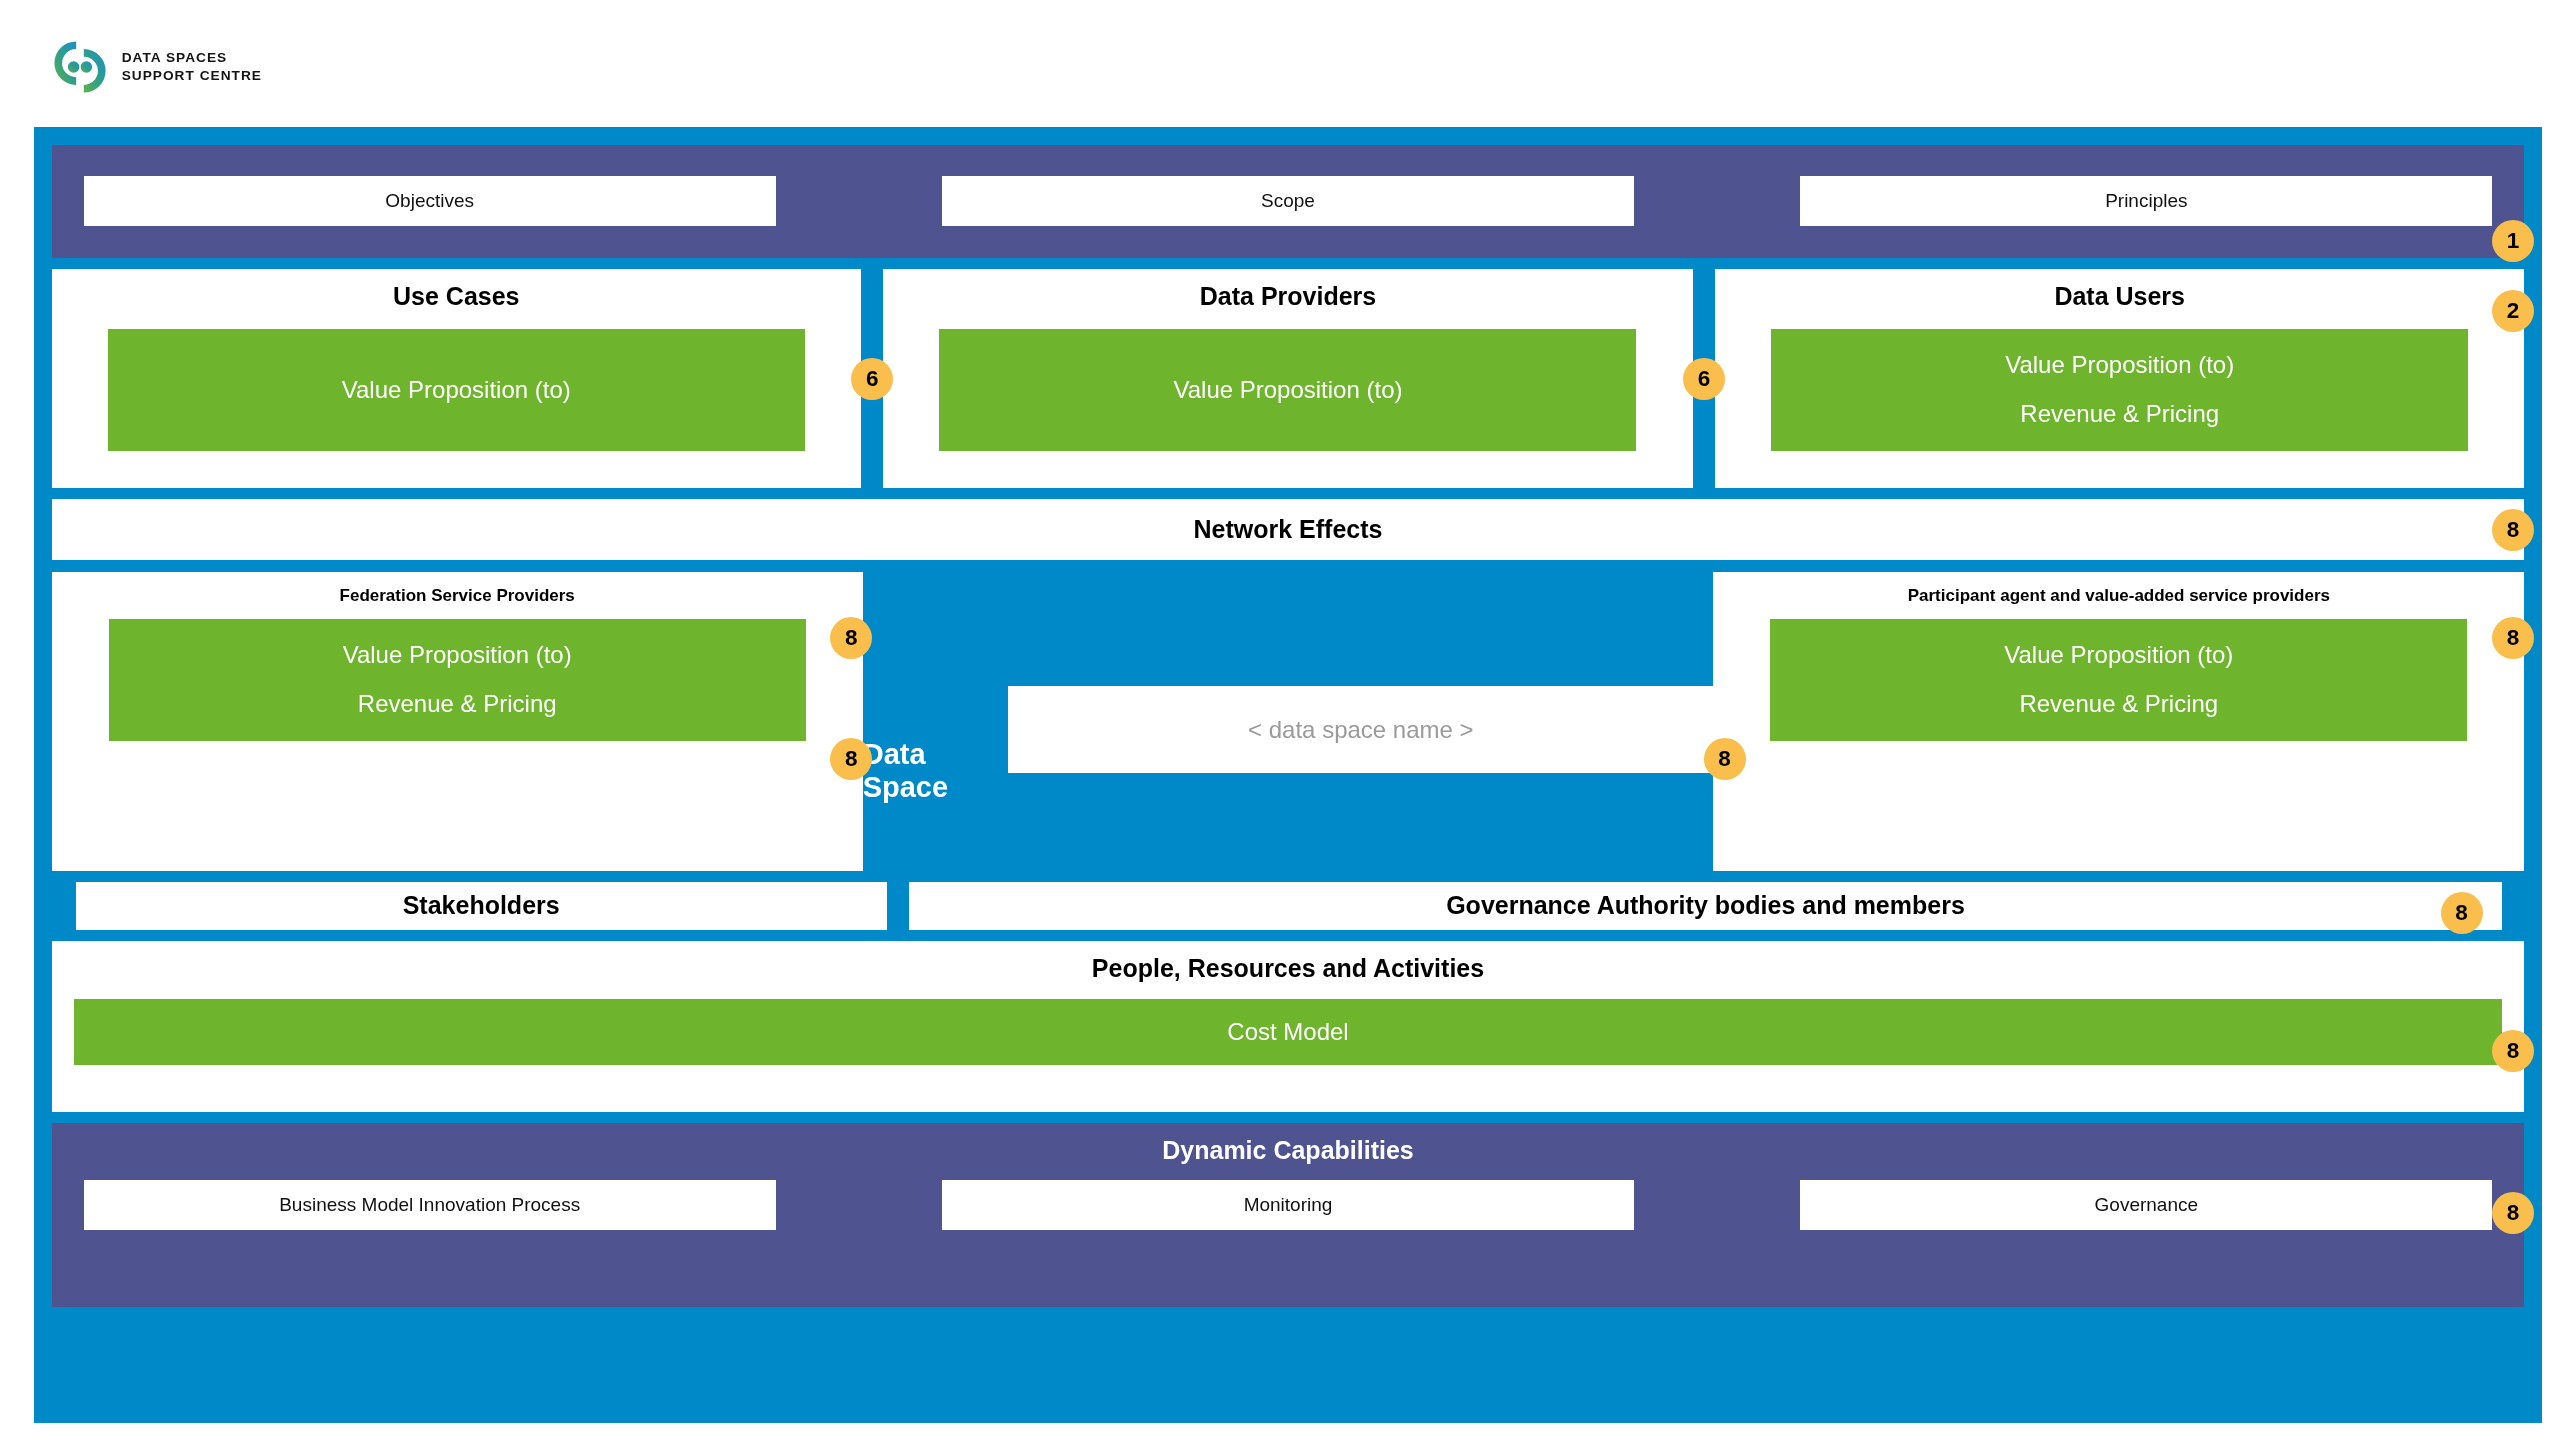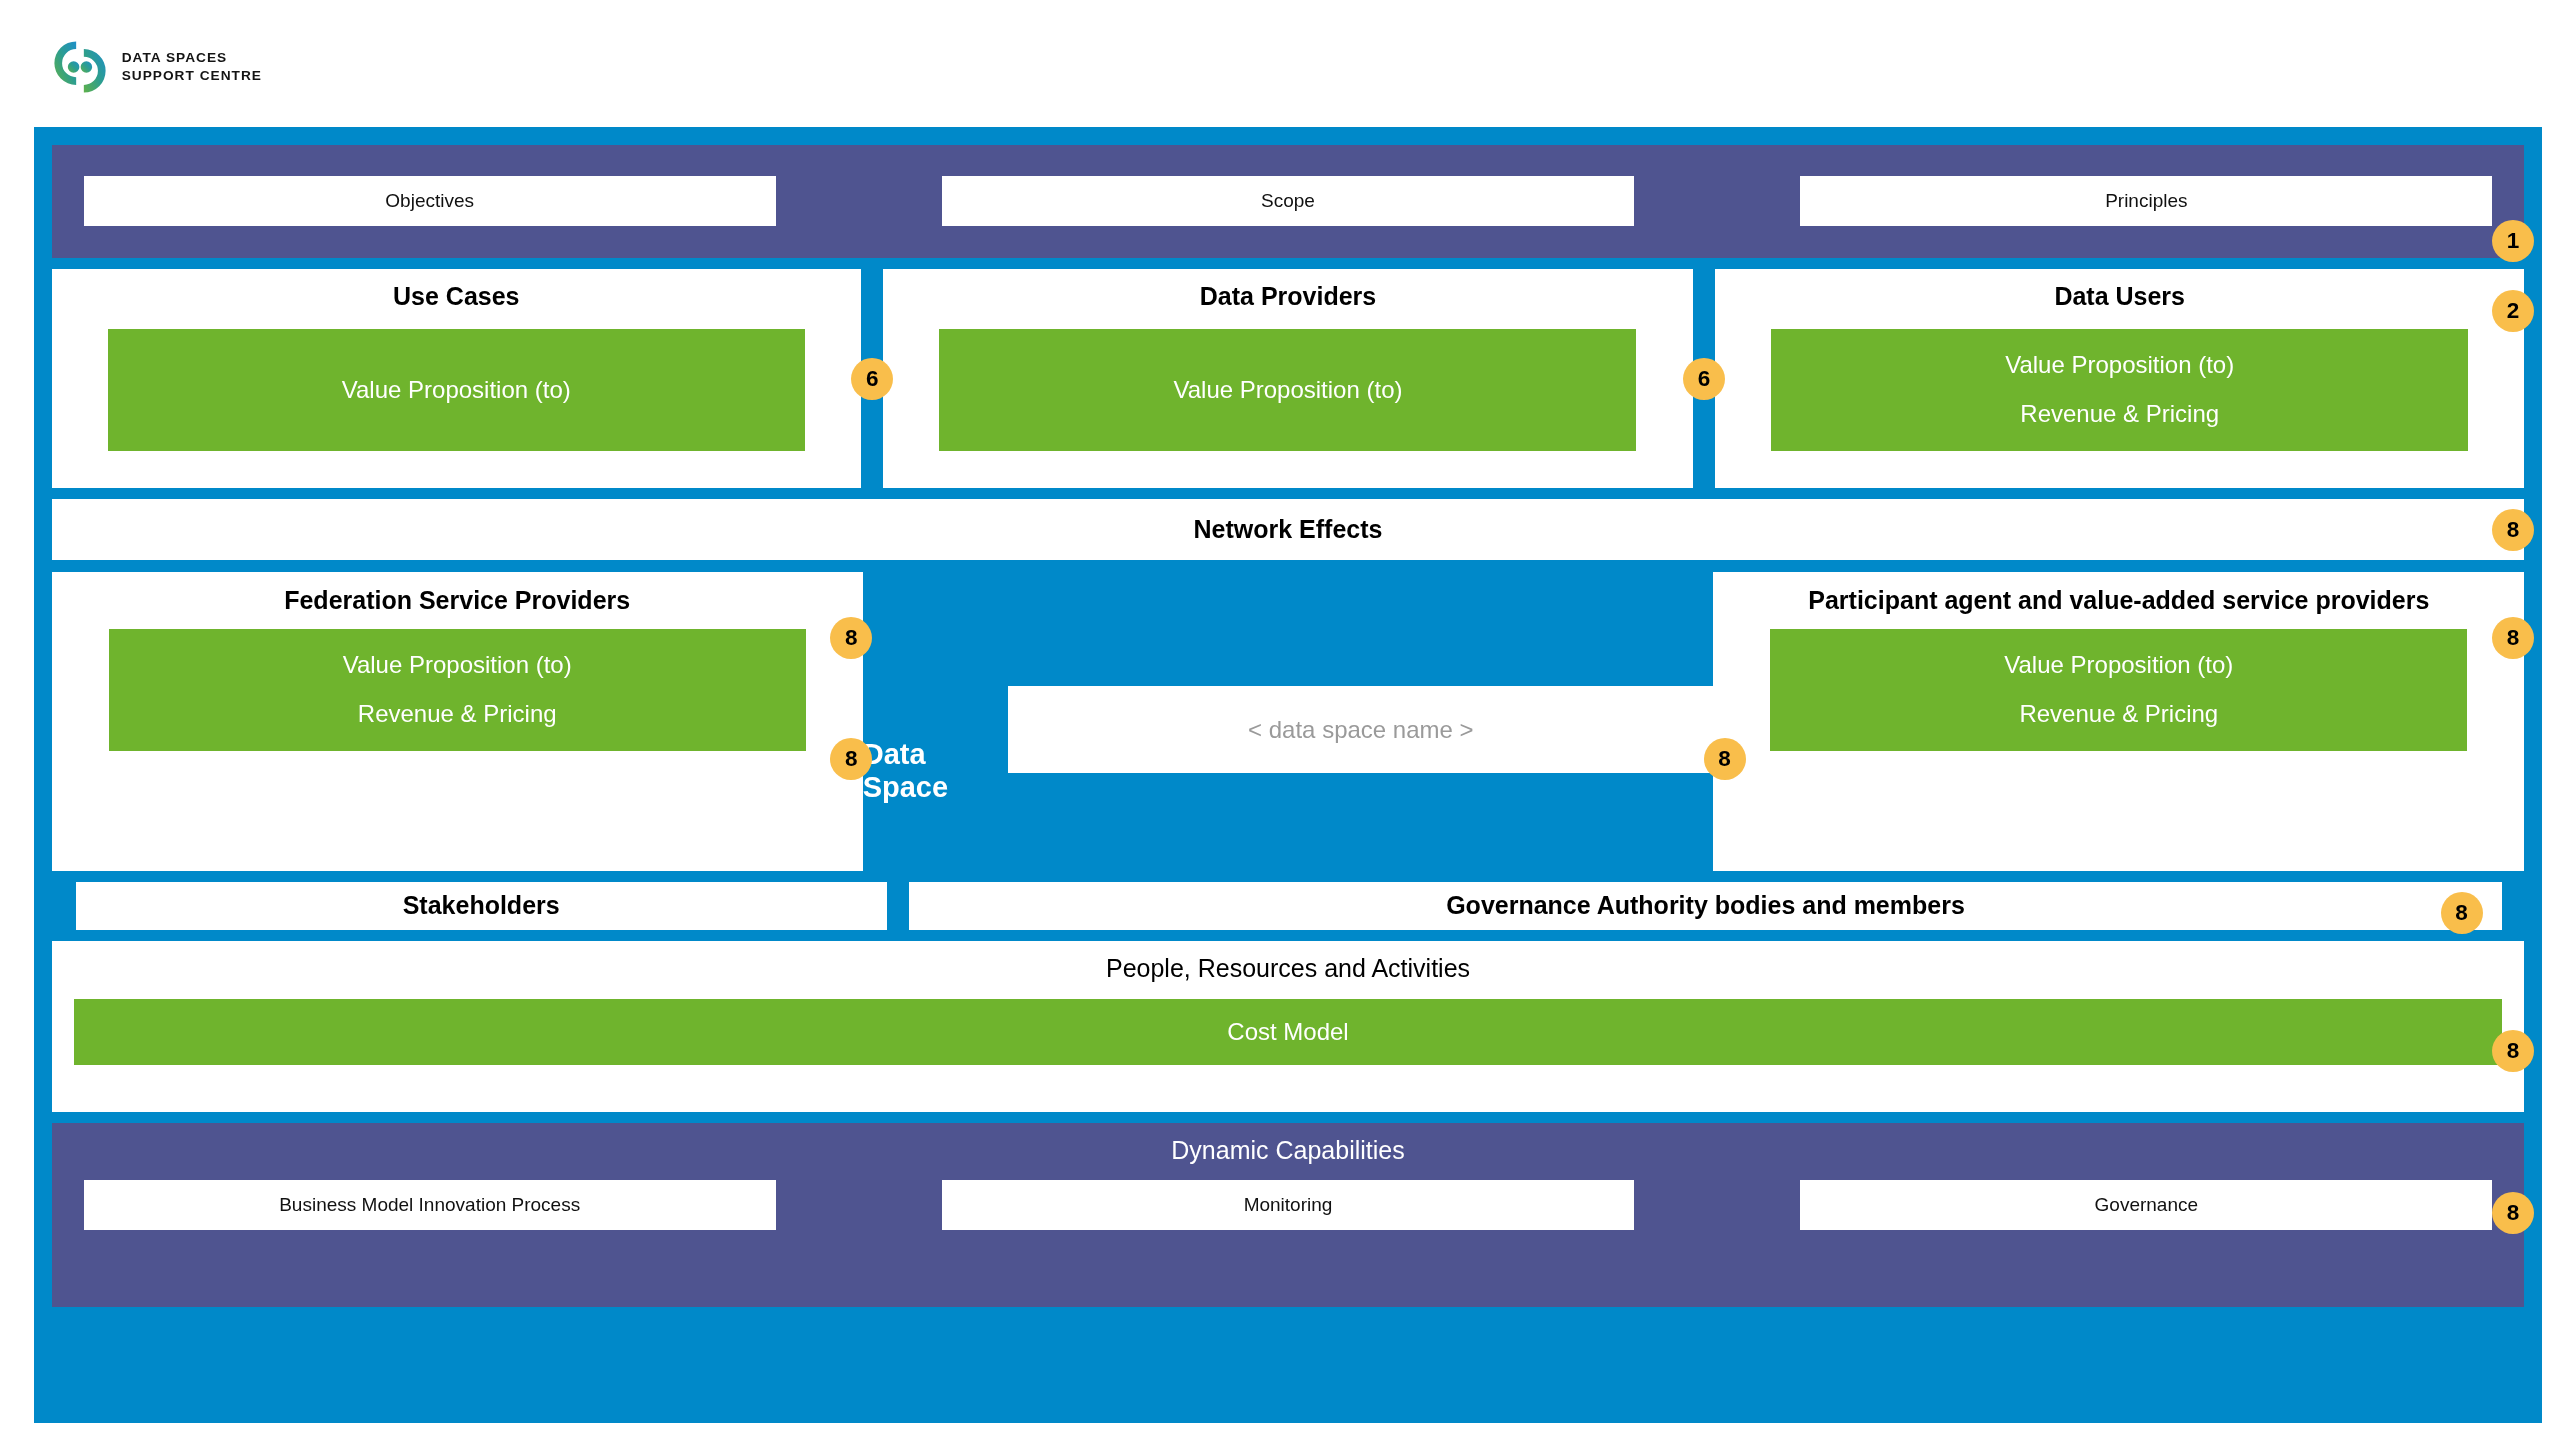--- a/index.html
+++ b/index.html
@@ -55,21 +55,21 @@
     position: relative;
     box-sizing: border-box;
   }
   .band + .band { margin-top: 11.3px; }
 
   .band-purple { background: #4F5490; }
   .band-white  { background: #ffffff; }
 
   .band-title {
     text-align: center;
-    font-weight: normal;
+    font-weight: bold;
     font-size: 25px;
     color: #000000;
     padding-top: 13px;
   }
   .band-title.light { color: #ffffff; }
 
   .wbox {
     background: #ffffff;
     color: #111111;
     font-size: 19px;
@@ -127,21 +127,21 @@
   #row3 .lbl { font-weight:bold; font-size:25px; color:#000; }
 
   
   #row4 { height: 299px; display:flex; background: #0089C9; }
   .r4side {
     background: #ffffff;
     width: 811px;
     box-sizing: border-box;
     position: relative;
   }
-  .r4side .hdr { text-align:center; font-weight:bold; font-size:25px; color:#000; padding: 13px 43px 0; line-height:1.25; }
+  .r4side .hdr { text-align:center; font-weight:bold; font-size:17px; color:#000; padding: 13px 43px 0; line-height:1.25; }
   .r4side .greenbox { margin: 13px auto 0; width: 697px; height: 122px; }
   .r4mid {
     flex: 1;
     background: #0089C9;
     display:flex;
     flex-direction: row;
     align-items: center;
     position: relative;
   }
   .r4mid .ds-title { color:#ffffff; font-weight:bold; font-size:29px; margin-top: 100px; }

